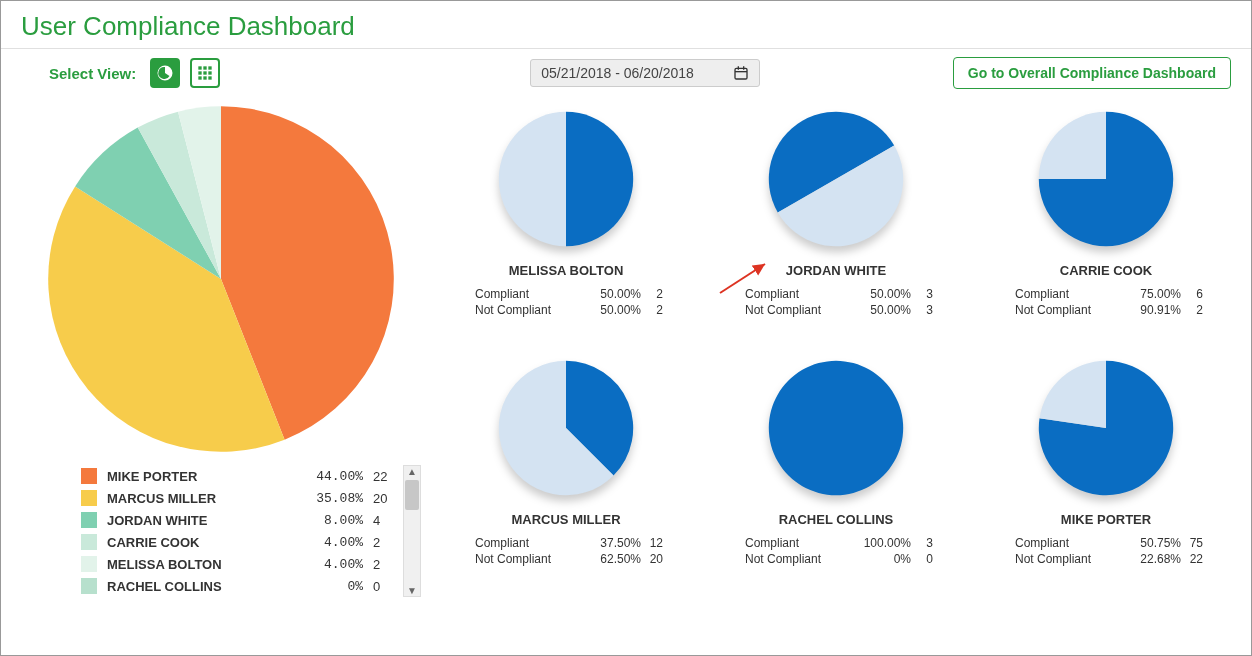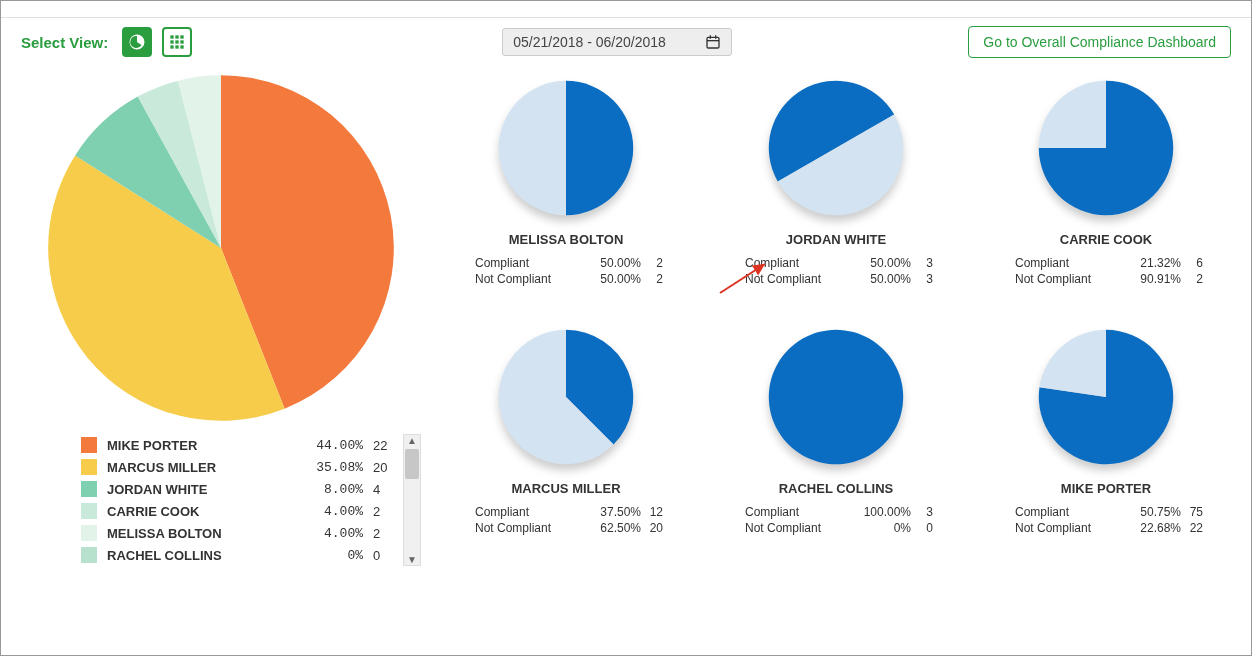--- a/index.html
+++ b/index.html
@@ -44,20 +44,21 @@
     display: flex;
     align-items: center;
     padding: 8px 20px 10px 20px;
     gap: 10px;
   }
   .select-view-label {
     color: #2a9d3f;
     font-weight: 700;
     font-size: 15px;
     margin-right: 4px;
+    margin-left: 28px;
   }
   .view-toggle {
     width: 30px; height: 30px;
     border: 2px solid #2a9d3f;
     border-radius: 4px;
     display: flex; align-items: center; justify-content: center;
     cursor: pointer;
   }
   .view-toggle.active { background: #2a9d3f; }
   .date-picker {
@@ -78,21 +79,21 @@
     margin-left: auto;
     display: flex;
     gap: 8px;
   }
   .btn-outline {
     border: 1.5px solid #2a9d3f;
     color: #2a9d3f;
     background: #fff;
     border-radius: 4px;
     padding: 7px 14px;
-    font-weight: 400;
+    font-weight: 700;
     font-size: 14px;
     cursor: pointer;
     display: flex;
     align-items: center;
     gap: 6px;
   }
   .caret-down {
     width: 0; height: 0;
     border-left: 4px solid transparent;
     border-right: 4px solid transparent;
@@ -199,20 +200,21 @@
 
   .arrow-annotation {
     position: absolute;
     pointer-events: none;
   }
 </style>
 </head>
 <body>
 
 <div class="header">
+  <div class="page-title">User Compliance Dashboard</div>
 </div>
 
 <div class="controls">
   <span class="select-view-label">Select View:</span>
   <div class="view-toggle active">
     <svg width="18" height="18" viewBox="0 0 24 24" fill="#fff">
         <path d="M12 2a10 10 0 100 20 10 10 0 000-20zm0 2v8l6 4A8 8 0 1112 4z"></path>
       </svg>
   </div>
   <div class="view-toggle">
@@ -343,21 +345,21 @@
       </div>
       <div class="card">
         <svg class="mini-pie" viewBox="0 0 100 100">
           <path d="M 50 50 L 50 2 A 48 48 0 1 1 2 50.00000000000001 Z" fill="#0a6dc2"></path>
           <path d="M 50 50 L 2 50.00000000000001 A 48 48 0 0 1 49.999999999999986 2 Z" fill="#d4e3f2"></path>
         </svg>
         <div class="card-name">CARRIE COOK</div>
         <div class="card-stats">
           <div class="stat-row">
             <span class="stat-label">Compliant</span>
-      <span class="stat-pct">21.32%</span>
+      <span class="stat-pct">75.00%</span>
       <span class="stat-cnt">6</span>
           </div>
           <div class="stat-row">
             <span class="stat-label">Not Compliant</span>
       <span class="stat-pct">90.91%</span>
       <span class="stat-cnt">2</span>
           </div>
         </div>
       </div>
       <div class="card">

